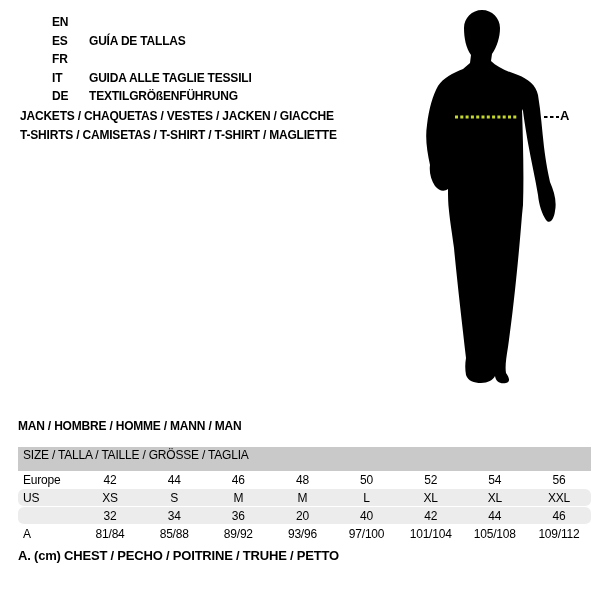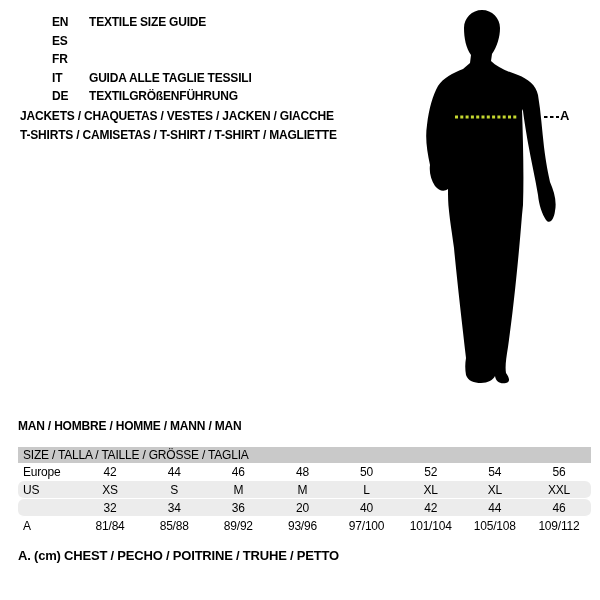--- a/index.html
+++ b/index.html
@@ -14,38 +14,38 @@
   .lang-code{width:37px;flex:0 0 37px;}
   
   .cat-block{position:absolute;left:20px;top:107px;line-height:19px;font-size:12px;font-weight:bold;letter-spacing:-0.2px;}
   
   .figure-wrap{position:absolute;left:398px;top:5px;width:180px;height:385px;}
   .measure-label{position:absolute;left:560px;top:108px;font-size:13px;font-weight:bold;}
   
   .section-label{position:absolute;left:18px;top:419px;font-size:12px;font-weight:bold;letter-spacing:-0.2px;}
   
   .size-table{position:absolute;left:18px;top:447px;width:573px;font-size:12px;letter-spacing:-0.2px;}
-  .thead{background:#c9c9c9;height:16px;line-height:16px;padding-left:5px;}
+  .thead{background:#c9c9c9;height:24px;line-height:16px;padding-left:5px;}
   .trow{display:flex;height:18px;line-height:18px;border-bottom:1px solid #fff;box-sizing:border-box;justify-content:flex-end;}
   .trow.shaded{background:#ececec;border-radius:6px;}
   .tlabel{width:60px;flex:0 0 60px;padding-left:5px;box-sizing:border-box;}
   .tcell{flex:1 1 0;text-align:center;}
   
   .footnote{position:absolute;left:18px;top:548px;font-size:13px;font-weight:bold;letter-spacing:-0.2px;}
 </style>
 </head>
 <body>
 
 <div class="lang-block">
   <div class="lang-row">
     <span class="lang-code">EN</span>
-    <span class="lang-label">TEXTILE SIZE GUIDE</span>
   </div>
   <div class="lang-row">
     <span class="lang-code">ES</span>
+    <span class="lang-label">GUÍA DE TALLAS</span>
   </div>
   <div class="lang-row">
     <span class="lang-code">FR</span>
   </div>
   <div class="lang-row">
     <span class="lang-code">IT</span>
     <span class="lang-label">GUIDA ALLE TAGLIE TESSILI</span>
   </div>
   <div class="lang-row">
     <span class="lang-code">DE</span>

